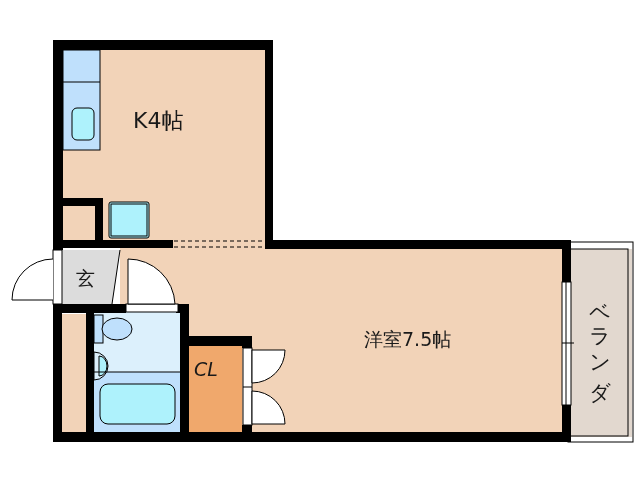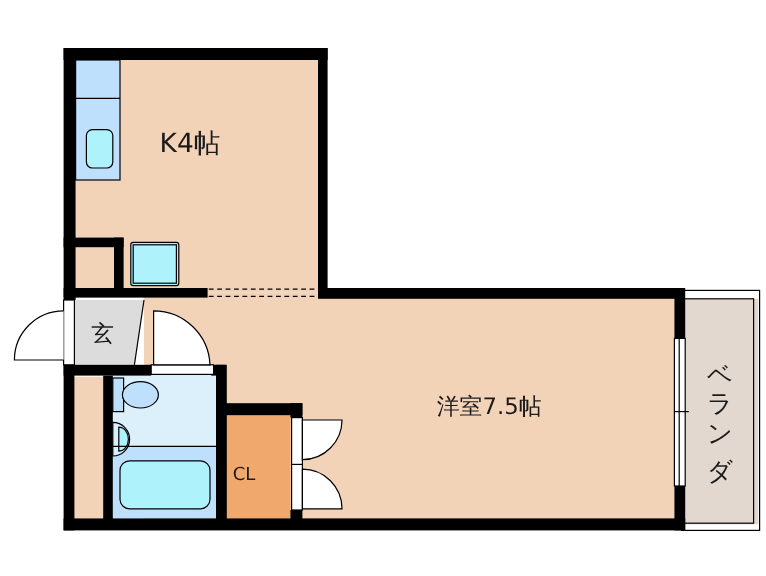--- a/index.html
+++ b/index.html
@@ -91,14 +91,14 @@
   <path d="M252,424 L285,424 A33,33 0 0 0 252,391 Z" fill="#fff" stroke="#000" stroke-width="1"></path>
 
   <rect x="562" y="282" width="9" height="123" fill="#fff" stroke="#000" stroke-width="1"></rect>
   <line x1="566" y1="282" x2="566" y2="405" stroke="#000" stroke-width="1"></line>
   <line x1="562" y1="343" x2="574" y2="343" stroke="#000" stroke-width="1"></line>
 </svg>
 
 <div class="lbl" style="left:133px; top:110px; font-size:22px;">K4帖</div>
 <div class="lbl" style="left:364px; top:330px; font-size:19px;">洋室7.5帖</div>
 <div class="lbl" style="left:76px; top:269px; font-size:19px;">玄</div>
-<div class="lbl" style="left:194px; top:388px; font-size:15px;">CL</div>
+<div class="lbl" style="left:194px; top:360px; font-size:19px;font-style:italic;">CL</div>
 <div class="lbl" style="left:589px; top:288px; font-size:21px; writing-mode: vertical-rl; letter-spacing:2px;">ベランダ</div>
 
 </body></html>

